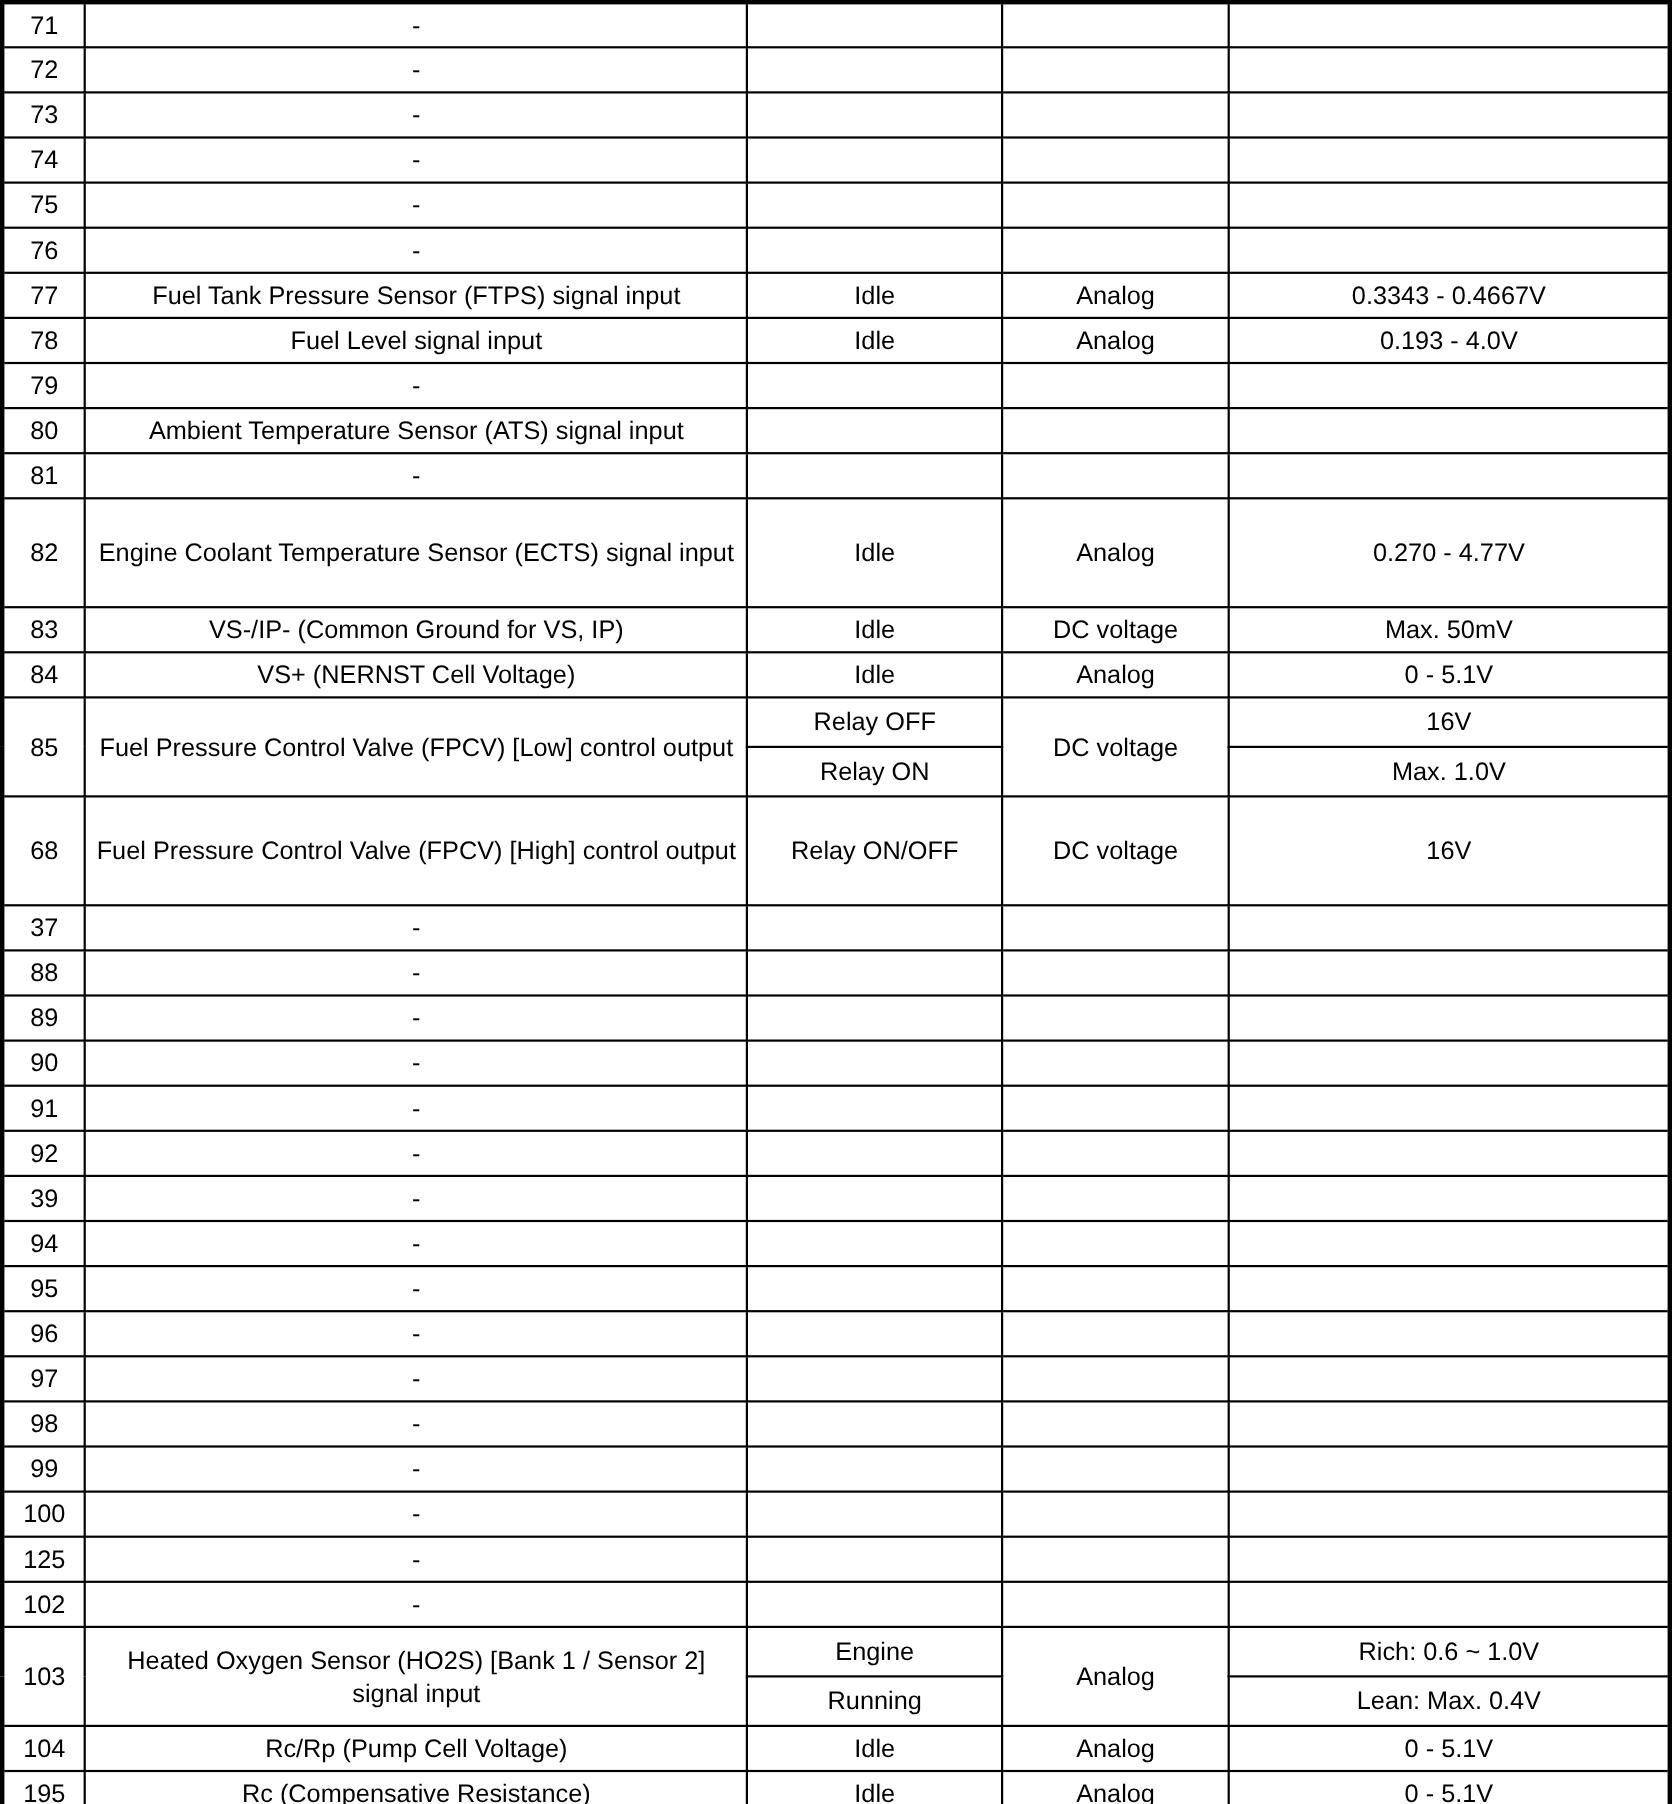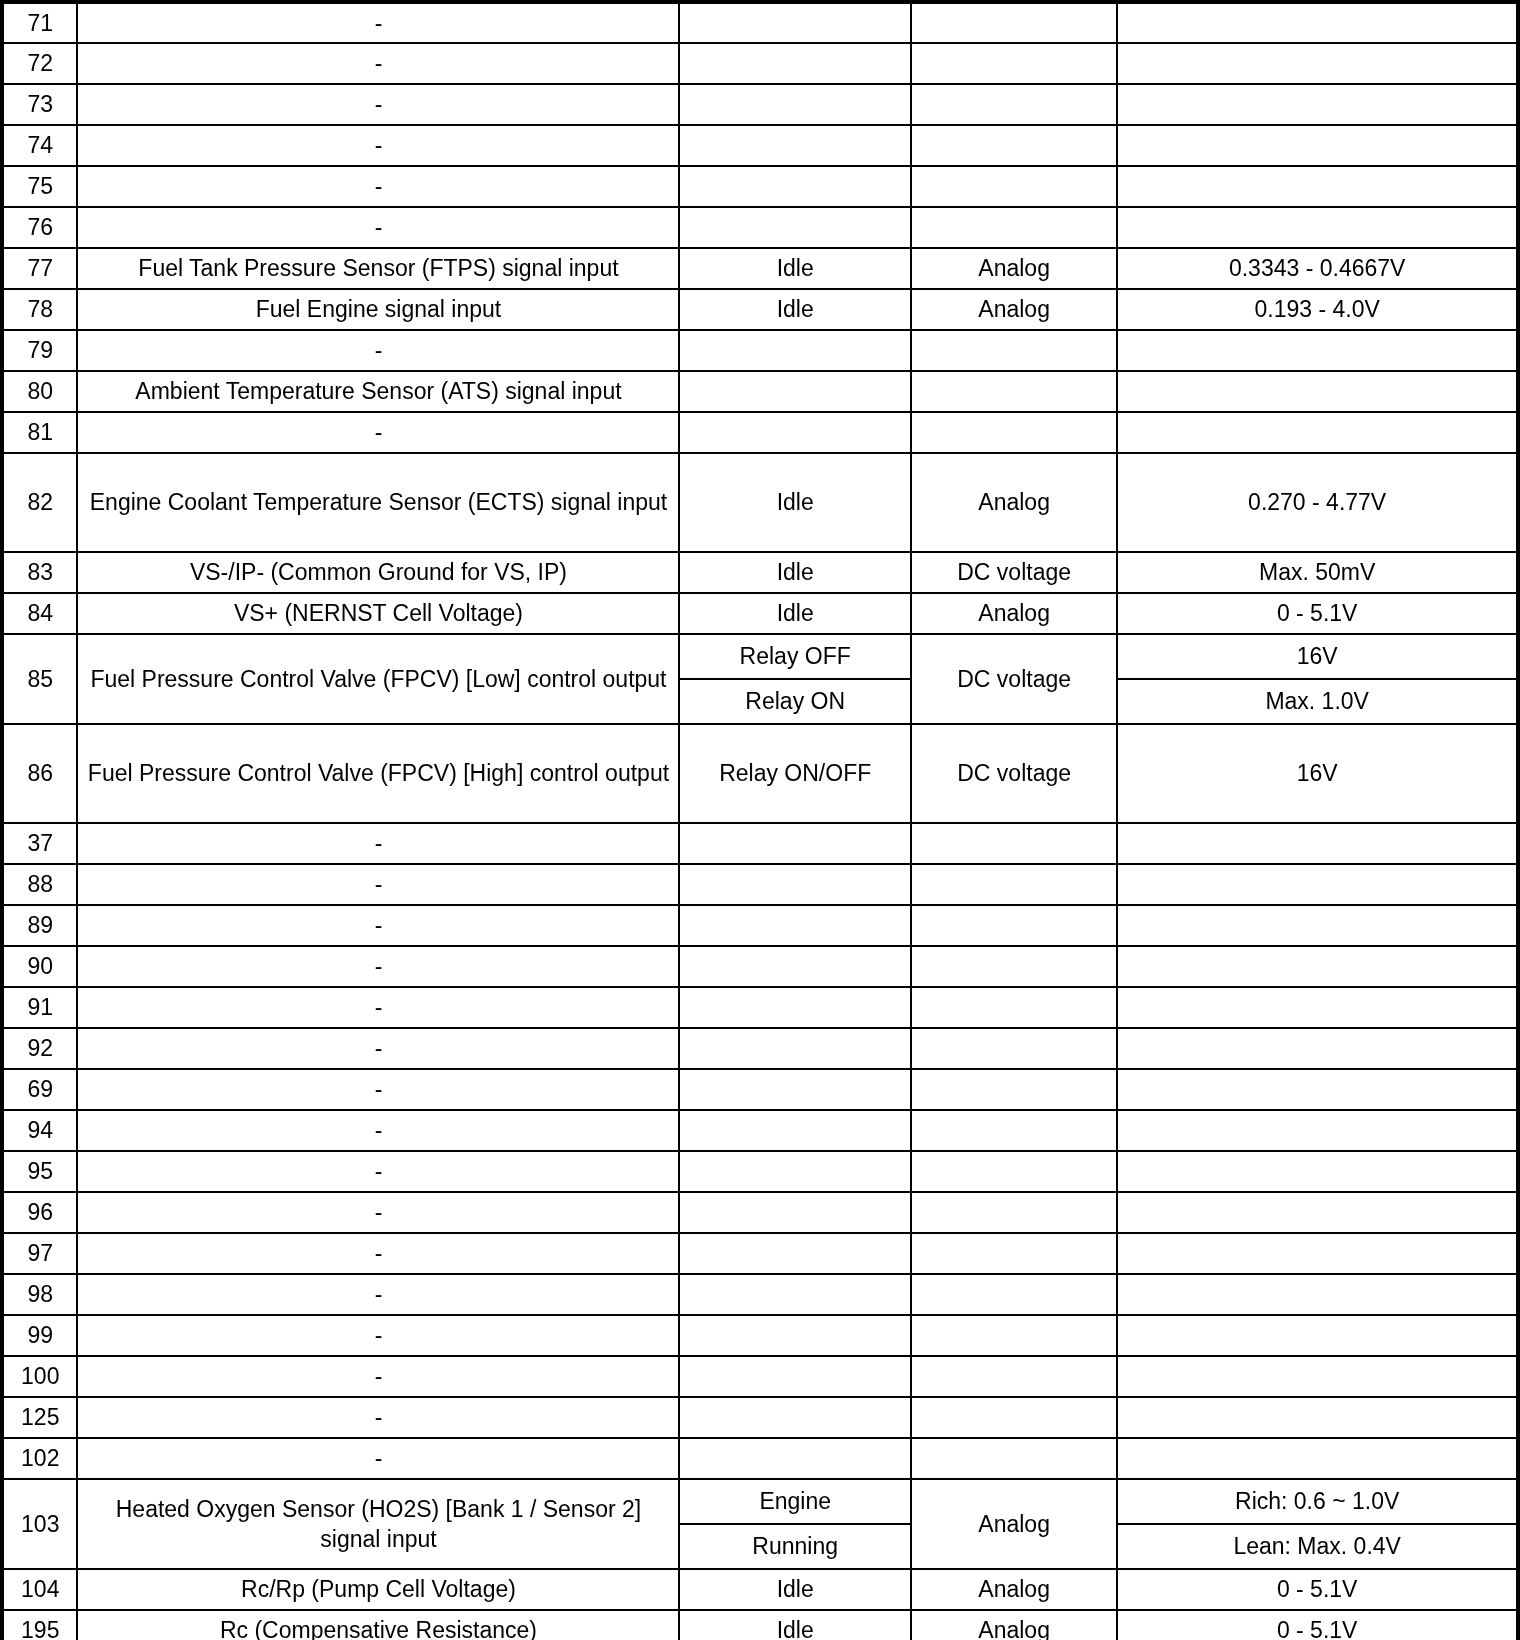--- a/index.html
+++ b/index.html
@@ -101,21 +101,21 @@
         </tr>
         <tr>
           <td class="c-pin">77</td>
           <td class="c-desc">Fuel Tank Pressure Sensor (FTPS) signal input</td>
           <td class="c-cond">Idle</td>
           <td class="c-type">Analog</td>
           <td class="c-val">0.3343 - 0.4667V</td>
         </tr>
         <tr>
           <td class="c-pin">78</td>
-          <td class="c-desc">Fuel Engine signal input</td>
+          <td class="c-desc">Fuel Level signal input</td>
           <td class="c-cond">Idle</td>
           <td class="c-type">Analog</td>
           <td class="c-val">0.193 - 4.0V</td>
         </tr>
         <tr>
           <td class="c-pin">79</td>
           <td class="c-desc center">-</td>
           <td class="c-cond"></td>
           <td class="c-type"></td>
           <td class="c-val"></td>
@@ -160,21 +160,21 @@
           <td class="c-desc" rowspan="2">Fuel Pressure Control Valve (FPCV) [Low] control output</td>
           <td class="c-cond">Relay OFF</td>
           <td class="c-type" rowspan="2">DC voltage</td>
           <td class="c-val">16V</td>
         </tr>
         <tr class="sub">
           <td class="c-cond">Relay ON</td>
           <td class="c-val">Max. 1.0V</td>
         </tr>
         <tr class="tall">
-          <td class="c-pin">86</td>
+          <td class="c-pin">68</td>
           <td class="c-desc">Fuel Pressure Control Valve (FPCV) [High] control output</td>
           <td class="c-cond">Relay ON/OFF</td>
           <td class="c-type">DC voltage</td>
           <td class="c-val">16V</td>
         </tr>
         <tr>
           <td class="c-pin">37</td>
           <td class="c-desc center">-</td>
           <td class="c-cond"></td>
           <td class="c-type"></td>
@@ -209,21 +209,21 @@
           <td class="c-val"></td>
         </tr>
         <tr>
           <td class="c-pin">92</td>
           <td class="c-desc center">-</td>
           <td class="c-cond"></td>
           <td class="c-type"></td>
           <td class="c-val"></td>
         </tr>
         <tr>
-          <td class="c-pin">69</td>
+          <td class="c-pin">39</td>
           <td class="c-desc center">-</td>
           <td class="c-cond"></td>
           <td class="c-type"></td>
           <td class="c-val"></td>
         </tr>
         <tr>
           <td class="c-pin">94</td>
           <td class="c-desc center">-</td>
           <td class="c-cond"></td>
           <td class="c-type"></td>

